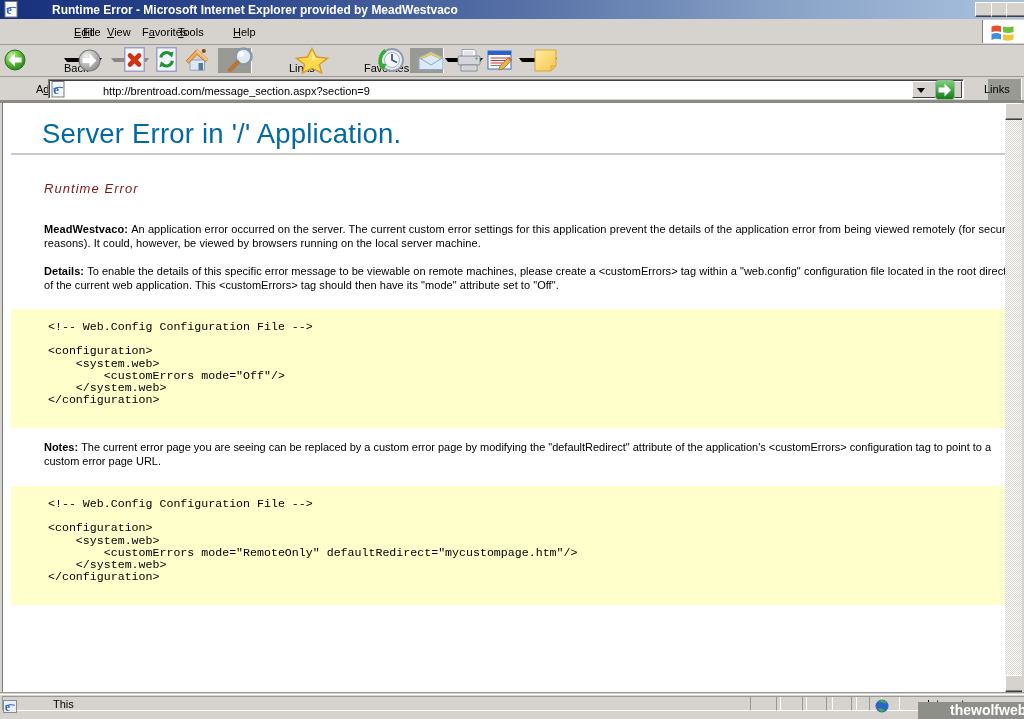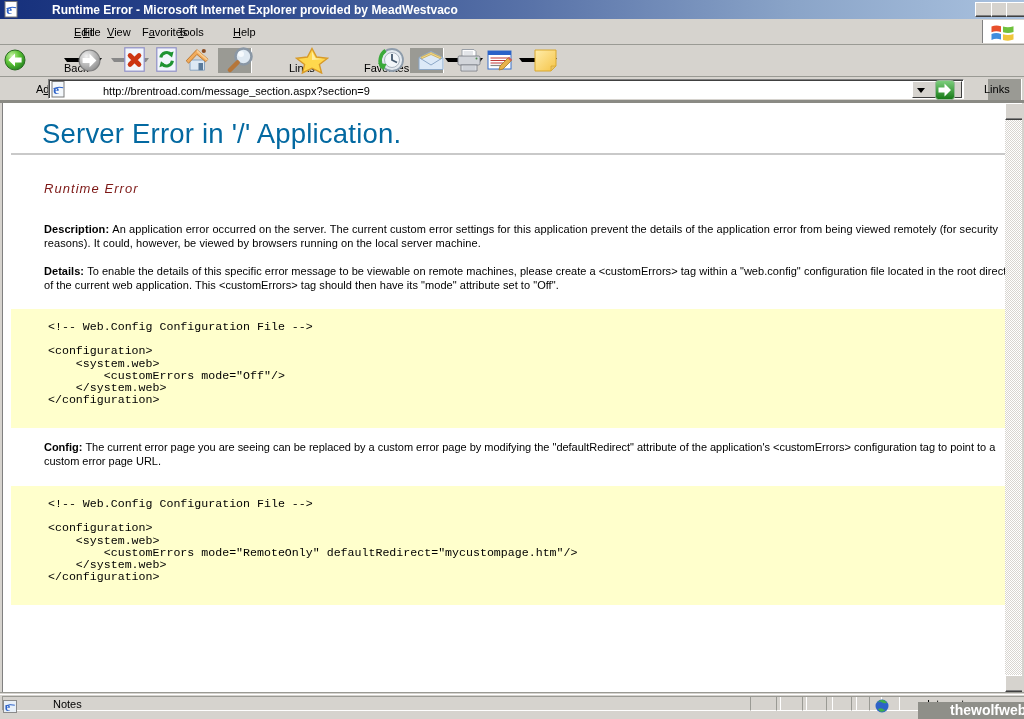--- a/index.html
+++ b/index.html
@@ -103,38 +103,38 @@
   </div>
   <div class="abs" id="golabel">Go</div>
   <div class="abs tbsep" style="left:988px;top:79px;height:21px;"></div>
   <div class="abs" id="linkslabel">Links</div>
 
   <div class="abs" id="content"></div>
   <div class="abs" id="h1">Server Error in '/' Application.</div>
   <div class="abs" id="hr1"></div>
   <div class="abs" id="h2">Runtime Error</div>
   <div class="abs body-text" style="left:12px;top:222px;">
-    <b>Description: </b>An application error occurred on the server. The current custom error settings for this application prevent the details of the application error from being viewed remotely (for security<br>
+    <b>MeadWestvaco: </b>An application error occurred on the server. The current custom error settings for this application prevent the details of the application error from being viewed remotely (for security<br>
     reasons). It could, however, be viewed by browsers running on the local server machine.
   </div>
   <div class="abs body-text" style="left:12px;top:264px;letter-spacing:0.04px;">
     <b>Details: </b>To enable the details of this specific error message to be viewable on remote machines, please create a &lt;customErrors&gt; tag within a "web.config" configuration file located in the root directory<br>
     of the current web application. This &lt;customErrors&gt; tag should then have its "mode" attribute set to "Off".
   </div>
   <div class="abs codeblock" style="top:309px;height:119px;">
 <pre style="padding:12px 0 0 5px;">&lt;!-- Web.Config Configuration File --&gt;
 
 &lt;configuration&gt;
     &lt;system.web&gt;
         &lt;customErrors mode="Off"/&gt;
     &lt;/system.web&gt;
 &lt;/configuration&gt;</pre>
   </div>
   <div class="abs body-text" style="left:12px;top:440px;letter-spacing:-0.02px;">
-    <b>Config: </b>The current error page you are seeing can be replaced by a custom error page by modifying the "defaultRedirect" attribute of the application's &lt;customErrors&gt; configuration tag to point to a<br>
+    <b>Notes: </b>The current error page you are seeing can be replaced by a custom error page by modifying the "defaultRedirect" attribute of the application's &lt;customErrors&gt; configuration tag to point to a<br>
     custom error page URL.
   </div>
   <div class="abs codeblock" style="top:486px;height:119px;">
 <pre style="padding:12px 0 0 5px;">&lt;!-- Web.Config Configuration File --&gt;
 
 &lt;configuration&gt;
     &lt;system.web&gt;
         &lt;customErrors mode="RemoteOnly" defaultRedirect="mycustompage.htm"/&gt;
     &lt;/system.web&gt;
 &lt;/configuration&gt;</pre>
@@ -151,21 +151,21 @@
   <div class="abs" style="left:0;top:692px;width:1022px;height:1px;background:#9a9a94;"></div>
 
   <div class="abs" id="statusbar"></div>
   <div class="abs statpane" style="left:2px;width:745px;"></div>
   <div class="abs statpane" style="left:750px;width:23px;"></div>
   <div class="abs statpane" style="left:776px;width:23px;"></div>
   <div class="abs statpane" style="left:802px;width:21px;"></div>
   <div class="abs statpane" style="left:826px;width:22px;"></div>
   <div class="abs statpane" style="left:851px;width:15px;"></div>
   <div class="abs statpane" style="left:869px;width:152px;"></div>
-  <div class="abs" style="left:21px;top:698px;font-size:11px;">Notes</div>
+  <div class="abs" style="left:21px;top:698px;font-size:11px;">This</div>
   <div class="abs" style="left:895px;top:698px;font-size:11px;">Internet</div>
   <div class="abs" id="watermark">thewolfweb.com&nbsp;</div>
 
   <svg class="icon" style="left:4px;top:1px;" width="15" height="17" viewBox="0 0 15 17">
     <rect x="1" y="0.5" width="12" height="15.5" fill="#fff" stroke="#7a7a7a" stroke-width="1"></rect>
     <text x="2.2" y="12.5" font-family="Liberation Serif" font-weight="bold" font-size="13" fill="#2d62c8">e</text>
     <path d="M2.5 7.8 Q7 5.2 12.2 6.8" stroke="#2d62c8" stroke-width="1.1" fill="none"></path>
   </svg>
   <svg class="icon" style="left:990px;top:23px;" width="25" height="19" viewBox="0 0 25 19">
     <path d="M1.5 3.5 Q6 1.5 11 3.2 L11 9 Q6 7.4 1.5 9.2 Z" fill="#e8502c"></path>

